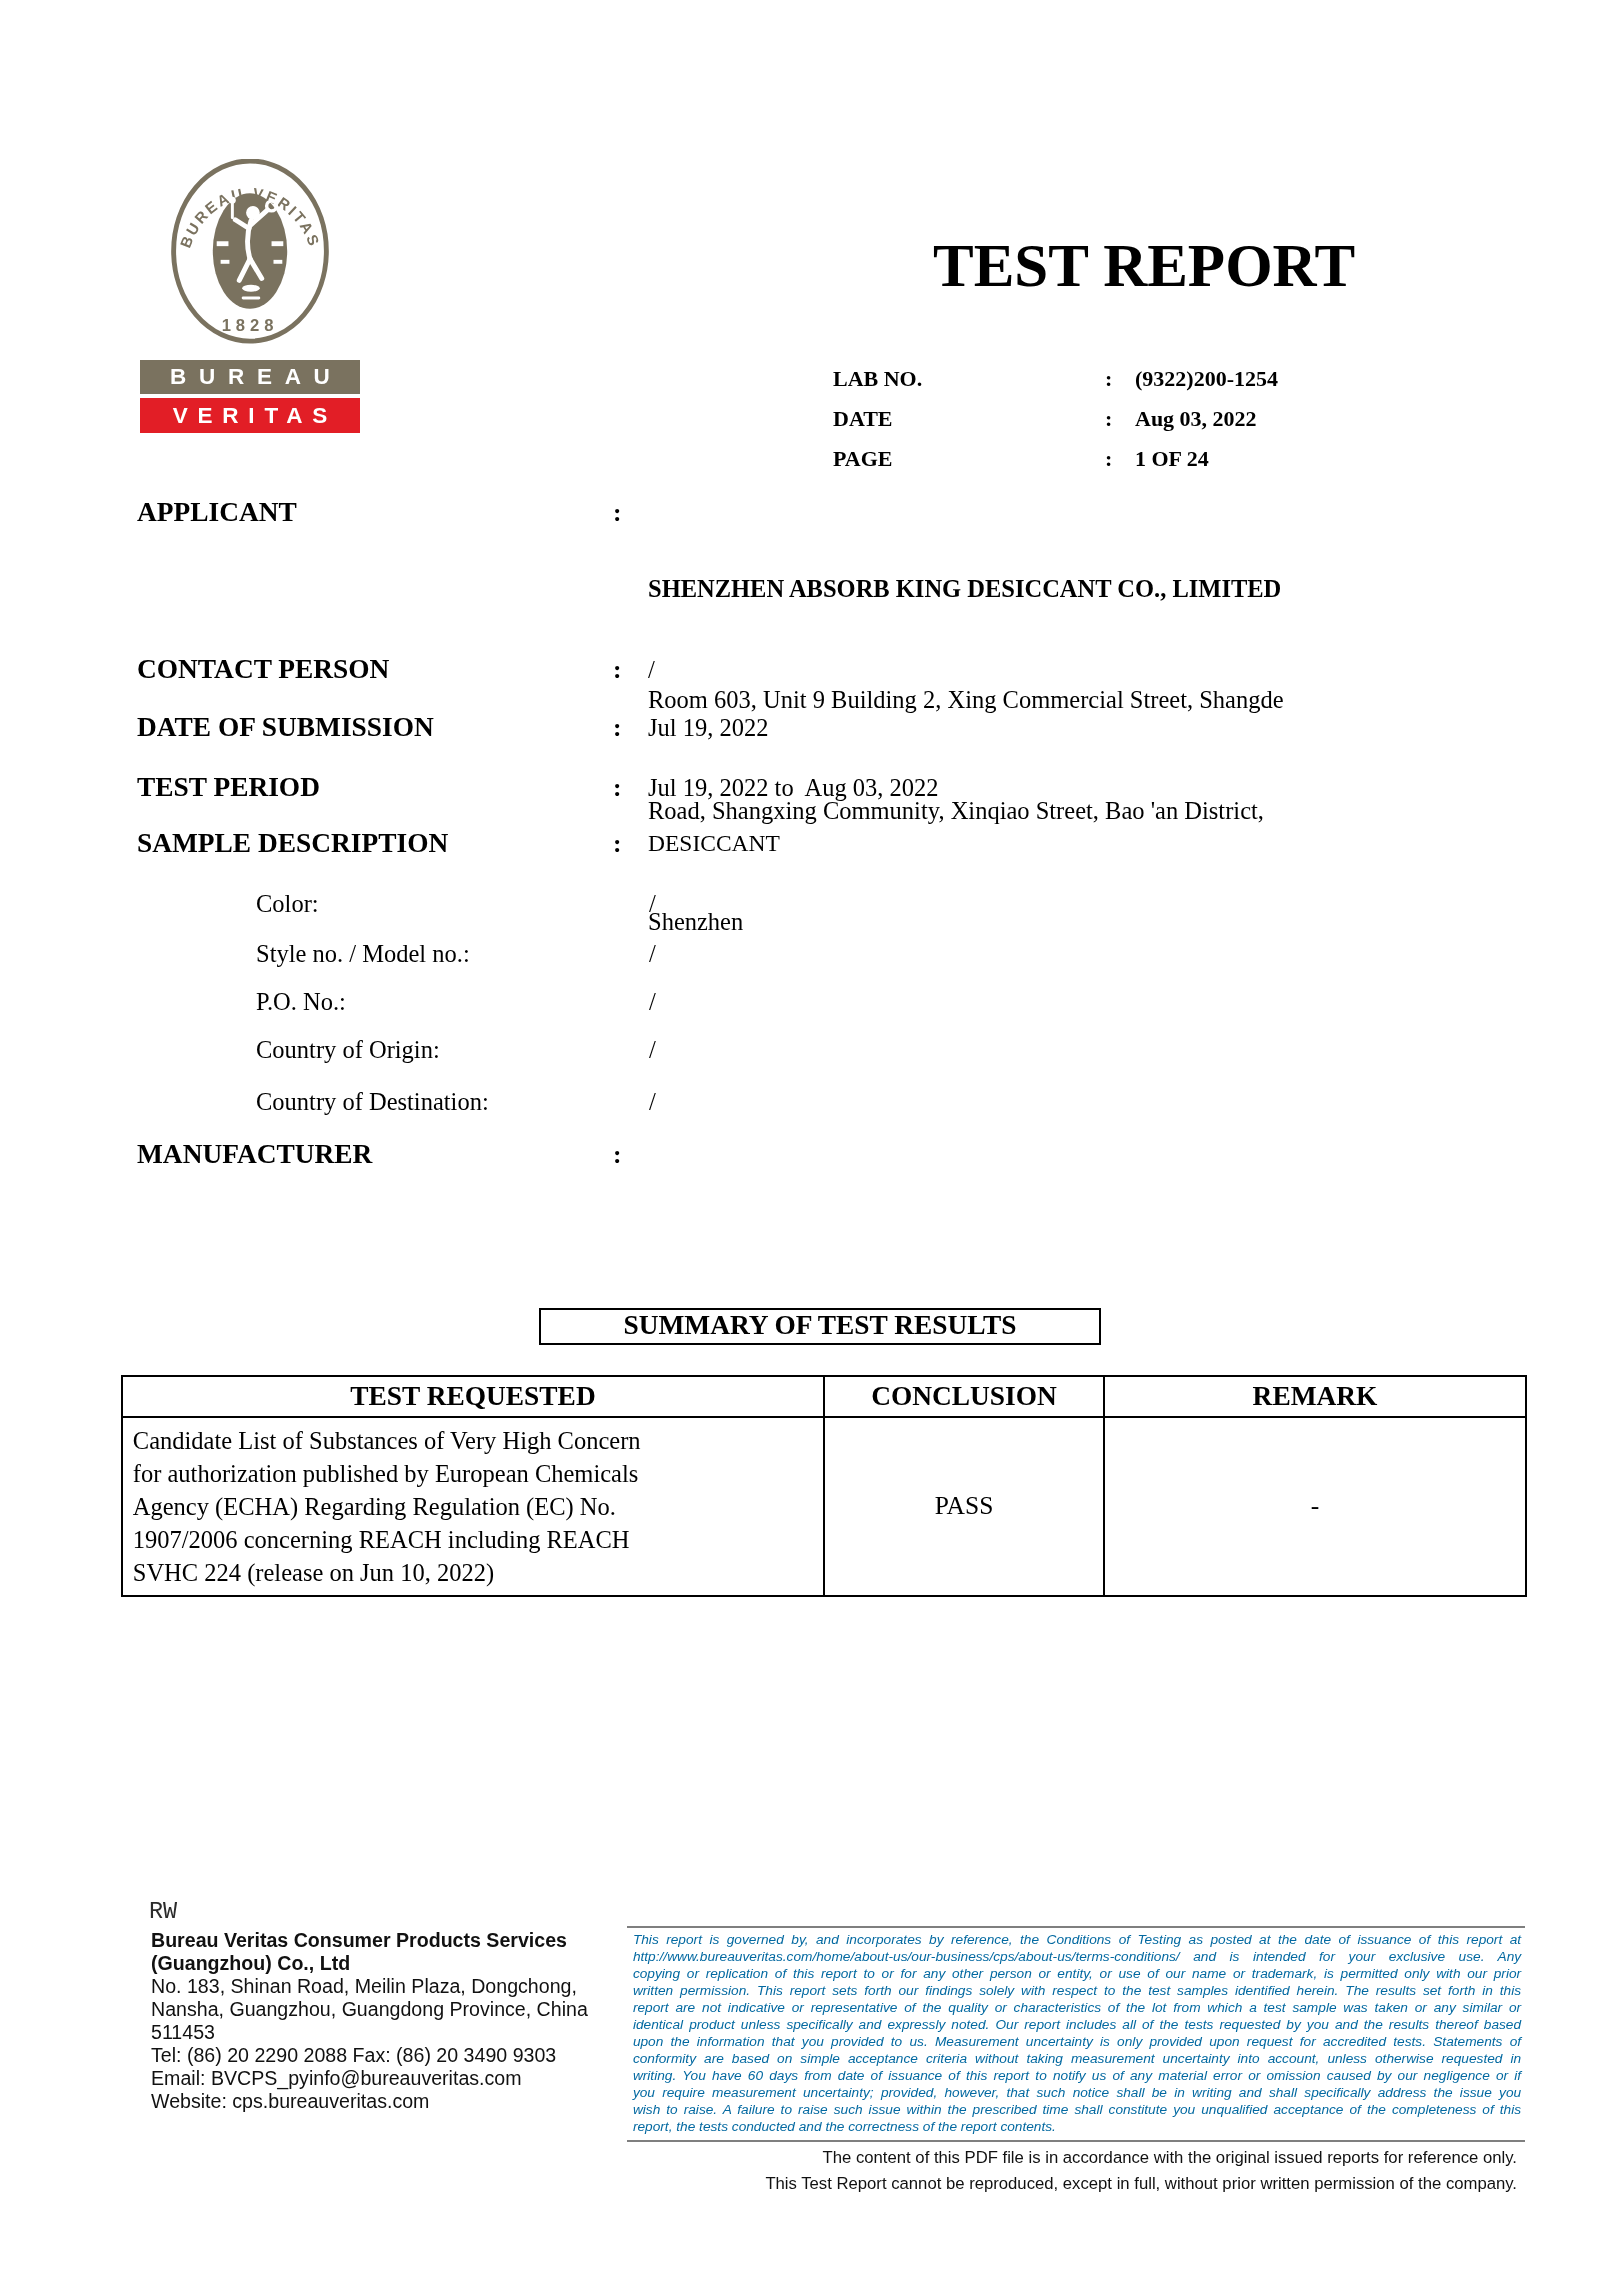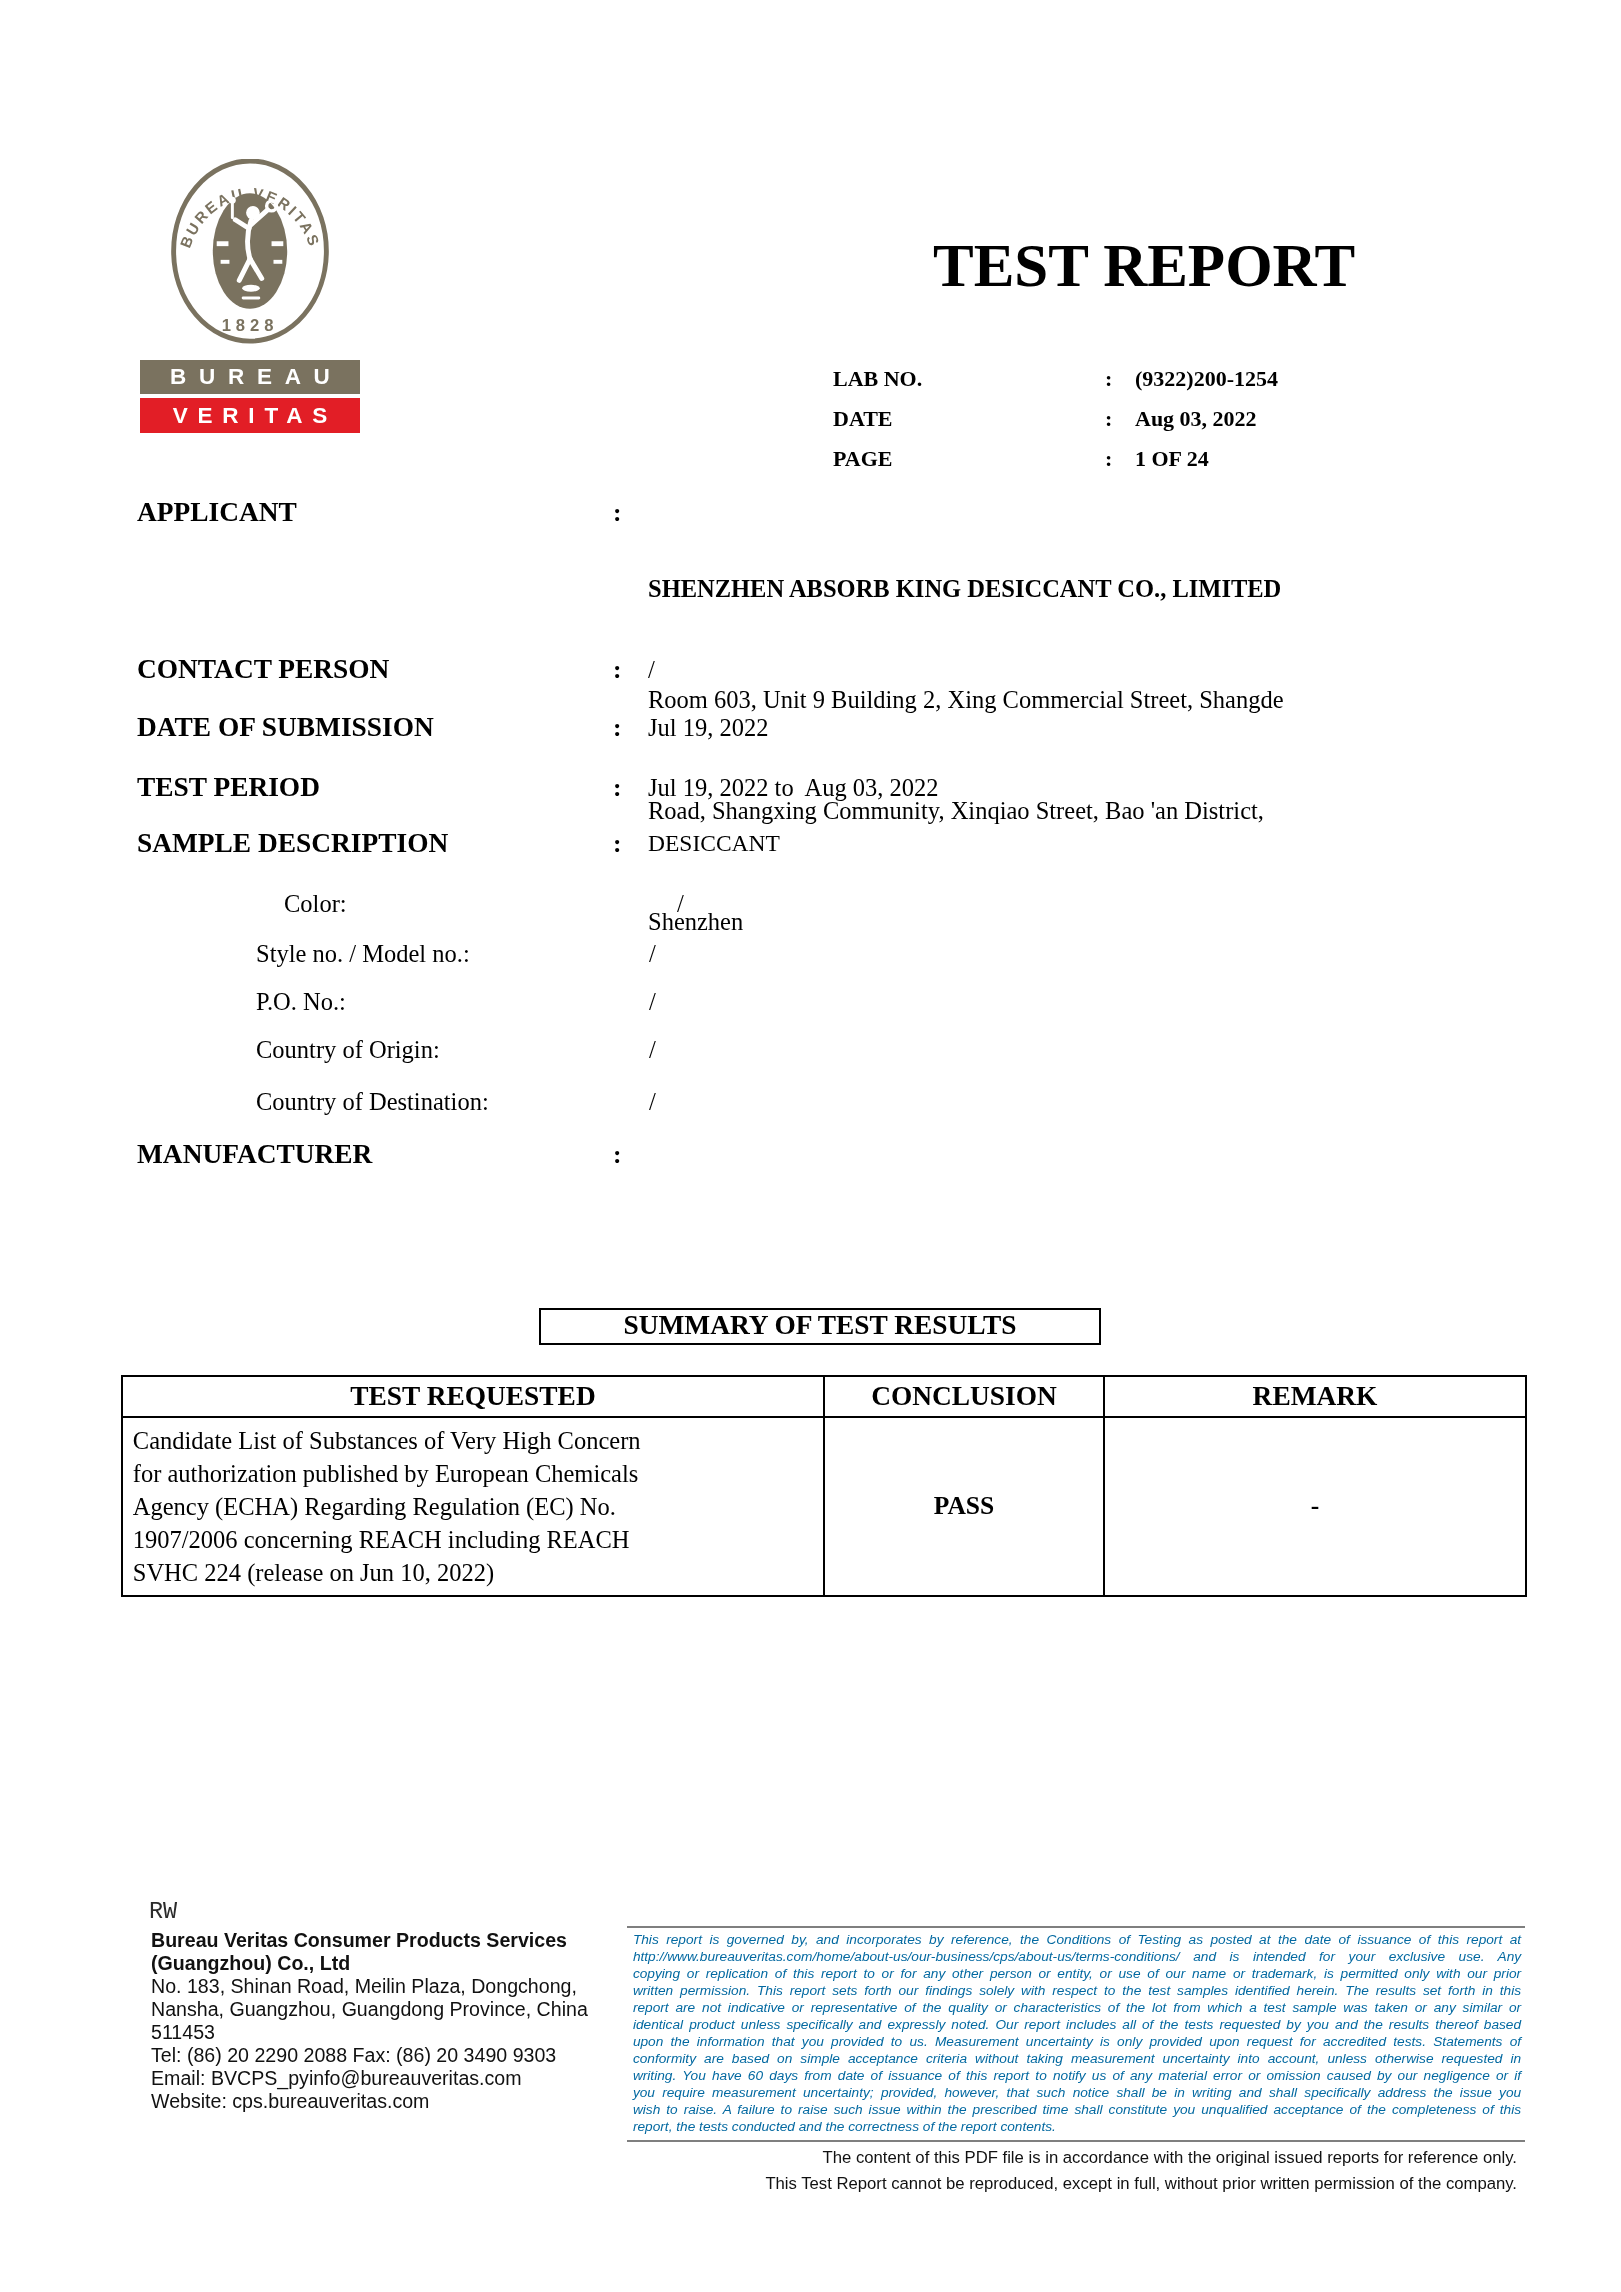--- a/index.html
+++ b/index.html
@@ -42,33 +42,33 @@
   .applicant-name{font-weight:bold;}
   .contact-row{top:653px;}
   .dos-row{top:711px;}
   .period-row{top:771px;}
   .sample-row{top:827px;}
   .sample-row .val{font-size:23.5px;}
   .manufacturer-row{top:1138px;}
 
   .sub-row{position:absolute;left:256px;display:grid;grid-template-columns:393px auto;
     font-size:24.5px;line-height:33px;}
-  .sub1{top:887px;margin-left:28px;} .sub2{top:937px;} .sub3{top:985px;} .sub4{top:1033px;} .sub5{top:1085px;}
+  .sub1{top:887px;} .sub2{top:937px;} .sub3{top:985px;} .sub4{top:1033px;} .sub5{top:1085px;}
 
   
   .summary-box{left:539px;top:1308px;width:562px;height:37px;box-sizing:border-box;
     border:2.9px solid #000;text-align:center;font-weight:bold;font-size:27.4px;line-height:31px;}
   .summary-table{left:121px;top:1375px;width:1399px;border-collapse:collapse;table-layout:fixed;}
   .summary-table th,.summary-table td{border:2px solid #000;}
   .summary-table th{font-size:27.4px;font-weight:bold;height:39px;padding:0;}
   .th-test{width:700px;text-align:center;padding-left:11.8px;}
   .th-conclusion{width:278px;text-align:center;}
   .th-remark{width:420px;text-align:center;}
   .td-test{font-size:24.5px;line-height:33px;padding:5.9px 7.8px 5.9px 9.8px;vertical-align:top;height:157px;}
-  .td-center{text-align:center;font-size:25.5px;vertical-align:middle;font-weight:bold;}
+  .td-center{text-align:center;font-size:25.5px;vertical-align:middle;}
 
   
   .rw{left:149px;top:1898px;font-family:"Liberation Mono",monospace;font-size:23.5px;color:#2b2b2b;}
   .addr-block{left:151px;top:1929px;width:461px;font-family:"Liberation Sans",sans-serif;
     font-size:19.6px;line-height:23px;color:#111;}
   .addr-company{font-weight:bold;width:436px;}
   .disc-block{left:627px;top:1926px;width:898px;box-sizing:border-box;
     border-top:2.9px solid var(--divider);border-bottom:2.9px solid var(--divider);
     padding:2.9px 3.9px 4.9px 5.9px;font-family:"Liberation Sans",sans-serif;font-style:italic;
     font-size:13.7px;line-height:17px;color:#0369a1;}

